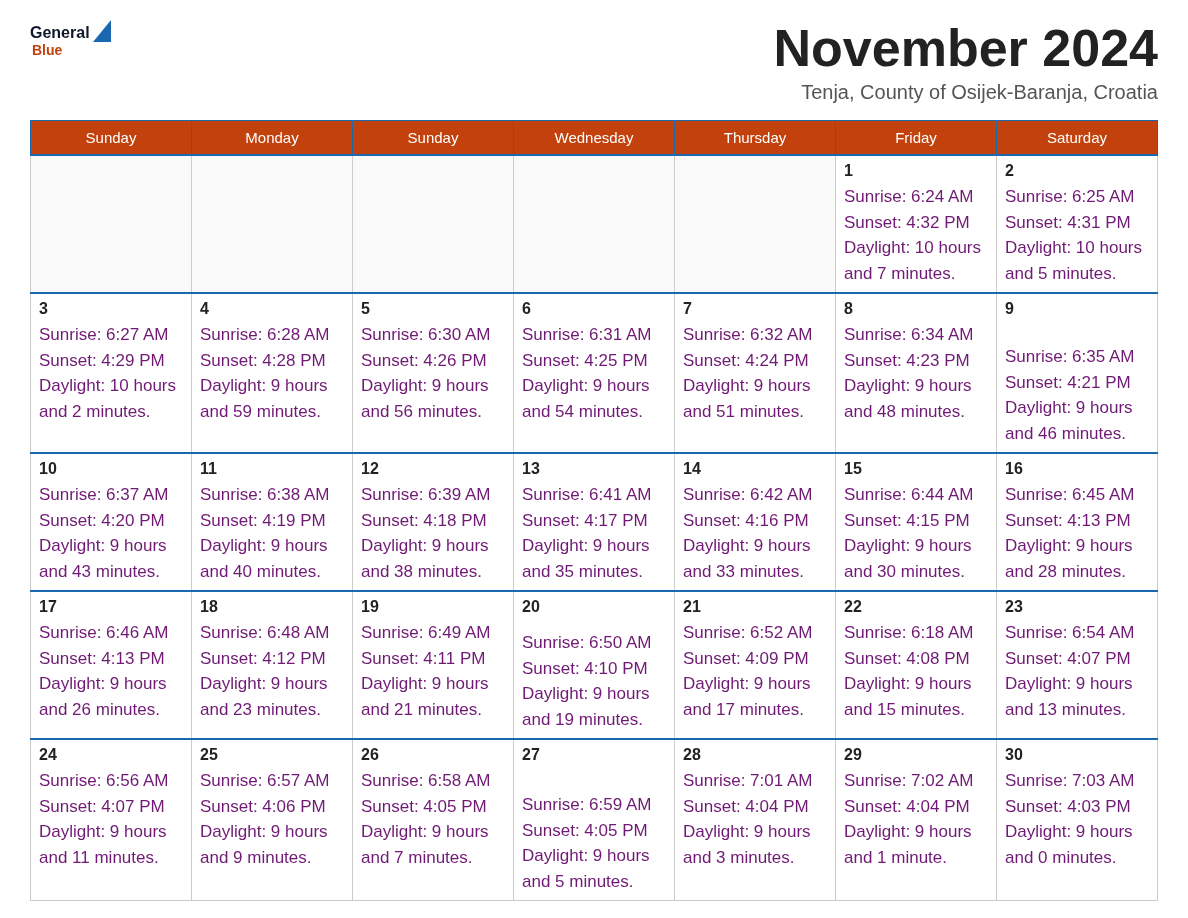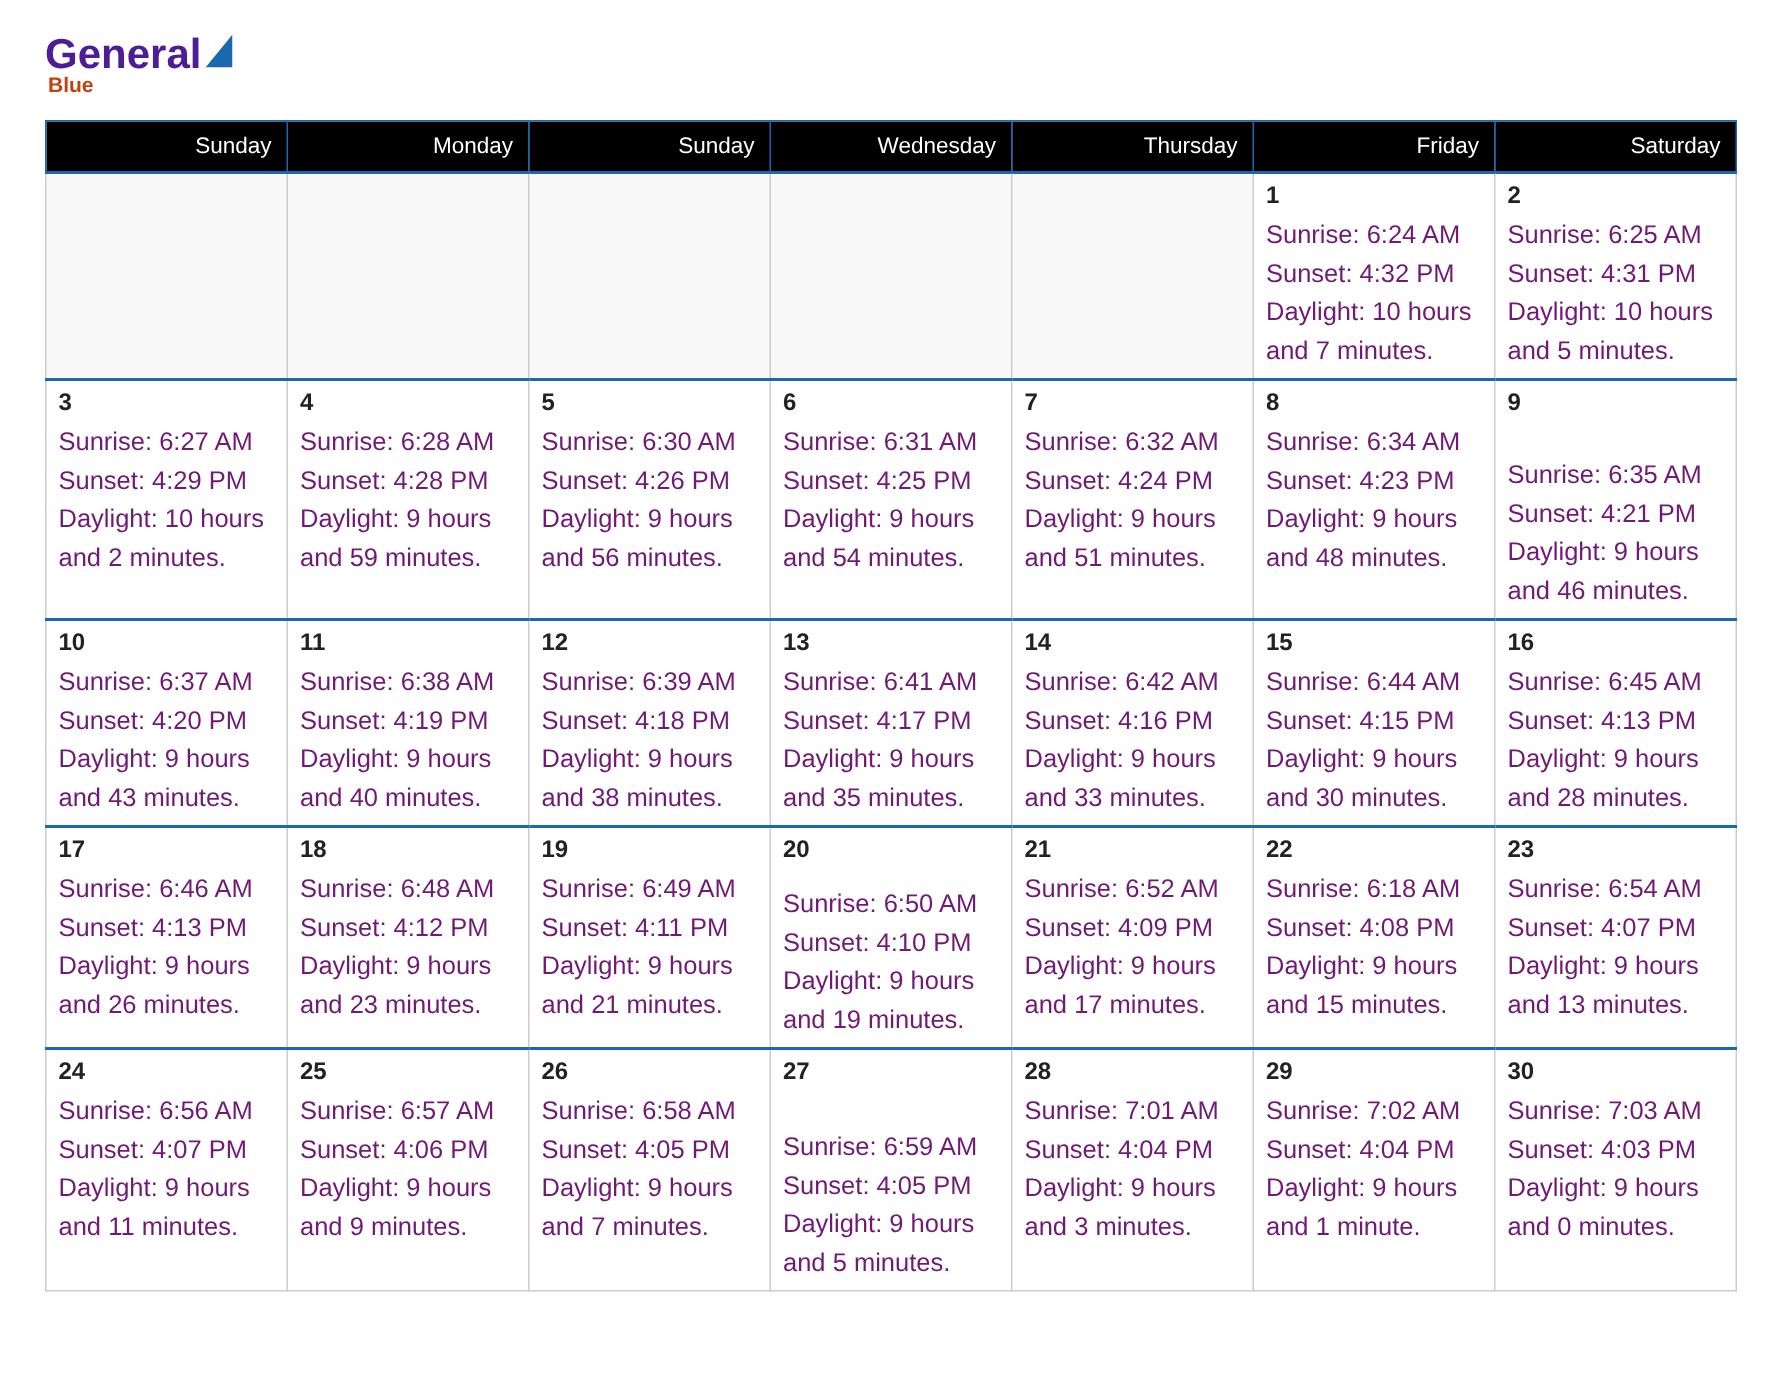--- a/index.html
+++ b/index.html
@@ -42,26 +42,26 @@
       font-size: 20px;
       color: #555;
       margin-top: 4px;
     }
     .calendar-table {
       width: 100%;
       border-collapse: collapse;
       border: 1px solid #aaa;
     }
     .calendar-table th {
-      background-color: #000000;
+      background-color: #c2410c;
       color: #fff;
       font-size: 15px;
       font-weight: normal;
       padding: 8px 10px;
-      text-align: right;
+      text-align: center;
       border: 1px solid #1a69b0;
     }
     .calendar-table td {
       border: 1px solid #ccc;
       vertical-align: top;
       padding: 6px 8px;
       width: calc(100% / 7);
       height: 110px;
       font-size: 13px;
       color: #333;
@@ -87,30 +87,34 @@
     .empty-cell {
       background: #f9f9f9;
     }
   </style>
 </head>
 <body>
 
 <div class="header-area">
   <div class="logo-box">
     <div class="logo-row1">
-      <span style="font-size:28px;font-weight:bold;color:#4c1d95;font-family:Arial,sans-serif;">General</span>
+      <span style="font-size:16px;font-weight:bold;color:#0f172a;font-family:Arial,sans-serif;">General</span>
       <span style="display:inline-block;margin-left:3px;vertical-align:middle;">
         <svg width="18" height="22" viewBox="0 0 18 22">
             <polygon points="0,22 18,0 18,22" fill="#1a69b0"></polygon>
           </svg>
       </span>
     </div>
     <div class="logo-row2">
       <span style="font-size:14px;font-weight:bold;color:#c2410c;font-family:Liberation Sans, sans-serif;margin-left:2px;">Blue</span>
     </div>
+  </div>
+  <div class="title-area">
+    <div class="title-month">November 2024</div>
+    <div class="title-location">Tenja, County of Osijek-Baranja, Croatia</div>
   </div>
 </div>
 
 <table class="calendar-table">
   <thead>
     <tr>
     <th>Sunday</th>
         <th>Monday</th>
         <th>Sunday</th>
         <th>Wednesday</th>

